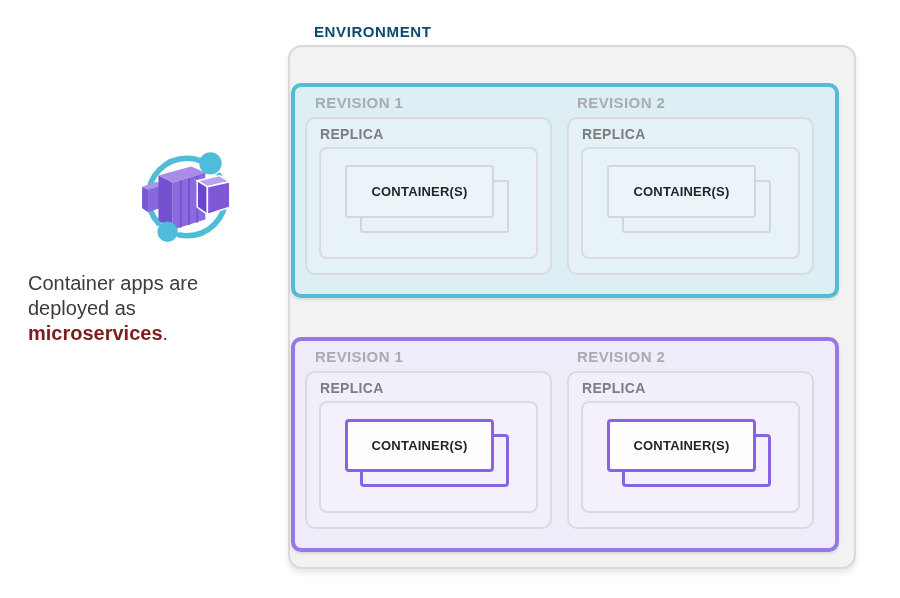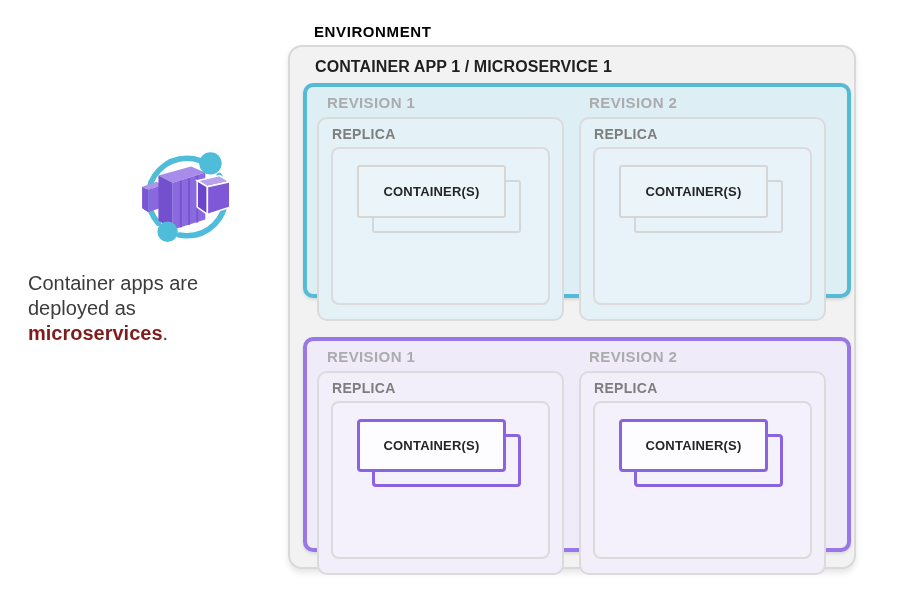--- a/index.html
+++ b/index.html
@@ -10,44 +10,44 @@
 
   
   .icon-wrap { position:absolute; left:137px; top:141px; width:102px; height:110px; }
 
   .caption { position:absolute; left:28px; top:271px; width:219px; text-align:left;
              font-size:20px; line-height:25px; color:#3c3c3c; }
   .caption .bold { font-weight:bold; color:#7f1d1d; }
 
   
   .env-label { position:absolute; left:314px; top:23px; font-size:15px; font-weight:bold;
-               color:#000000; letter-spacing:0.6px;text-align:center; }
+               color:#0c4a6e; letter-spacing:0.6px;text-align:center; }
 
   .env-box { position:absolute; left:288px; top:45px; width:568px; height:524px;
              background:var(--env-fill,#f2f2f2); border:2px solid var(--env-border,#d9d9d9);
              border-radius:14px; box-shadow:0 4px 6px rgba(0,0,0,0.10); }
 
   .app-title { position:absolute; left:25px; font-size:16px; font-weight:bold;
                color:#1f1f1f; line-height:20px; letter-spacing:0.1px; white-space:nowrap; }
   .app-title.t1 { top:10px; }
   .app-title.t2 { top:264px; }
 
-  .app-box { position:absolute; left:13px; width:548px; height:215px; border-radius:10px;
+  .app-box { position:absolute; left:1px; width:548px; height:215px; border-radius:10px;
              border-style:solid; border-width:4px; box-shadow:0 2px 3px rgba(0,0,0,0.10); }
   .app-box.app1 { top:36px;  border-color:var(--app1-accent,#54bad5); background:var(--app1-fill,#ddeef5); }
   .app-box.app2 { top:290px; border-color:var(--app2-accent,#9778e6); background:var(--app2-fill,#efebf9); }
 
   .revision { position:absolute; top:2px; width:252px; height:202px; }
   .revision.rev-a { left:8px; }
   .revision.rev-b { left:270px; }
 
   .revision-label { margin:5px 0 0 12px; font-size:15px; font-weight:bold;
                     color:#abacad; letter-spacing:0.4px; white-space:nowrap; }
 
-  .replica-box { position:absolute; left:2px; top:28px; width:247px; height:204px;
+  .replica-box { position:absolute; left:2px; top:28px; width:247px; height:158px;
                  border:2px solid var(--gray-border,#dbdbdb); border-radius:10px; }
   .app1 .replica-box { background:#e4f1f7; }
   .app2 .replica-box { background:#f2effb; }
 
   .replica-label { margin:7px 0 0 13px; font-size:14px; font-weight:bold;
                    color:#7e7e7e; letter-spacing:0.3px; }
 
   .pod-box { position:absolute; left:12px; right:12px; top:28px; bottom:14px;
              border:2px solid var(--gray-border,#dbdbdb); border-radius:8px;padding-left:44px; }
   .app1 .pod-box { background:#e7f3f8; }
@@ -96,21 +96,20 @@
   <div class="caption">
     <span>Container apps are</span><br>
     <span>deployed as</span><br>
     <span class="bold">microservices</span><span>.</span>
   </div>
 
   <div class="env-label">ENVIRONMENT</div>
 
   <div class="env-box">
 
-    <div class="app-title t1">CONTAINER APP 1 / MICROSERVICE 1</div>
     <div class="app-box app1">
 
       <div class="revision rev-a">
         <div class="revision-label">REVISION 1</div>
         <div class="replica-box">
           <div class="replica-label">REPLICA</div>
           <div class="pod-box">
             <div class="stack">
               <div class="cbox cback"></div>
               <div class="cbox cfront">CONTAINER(S)</div>

